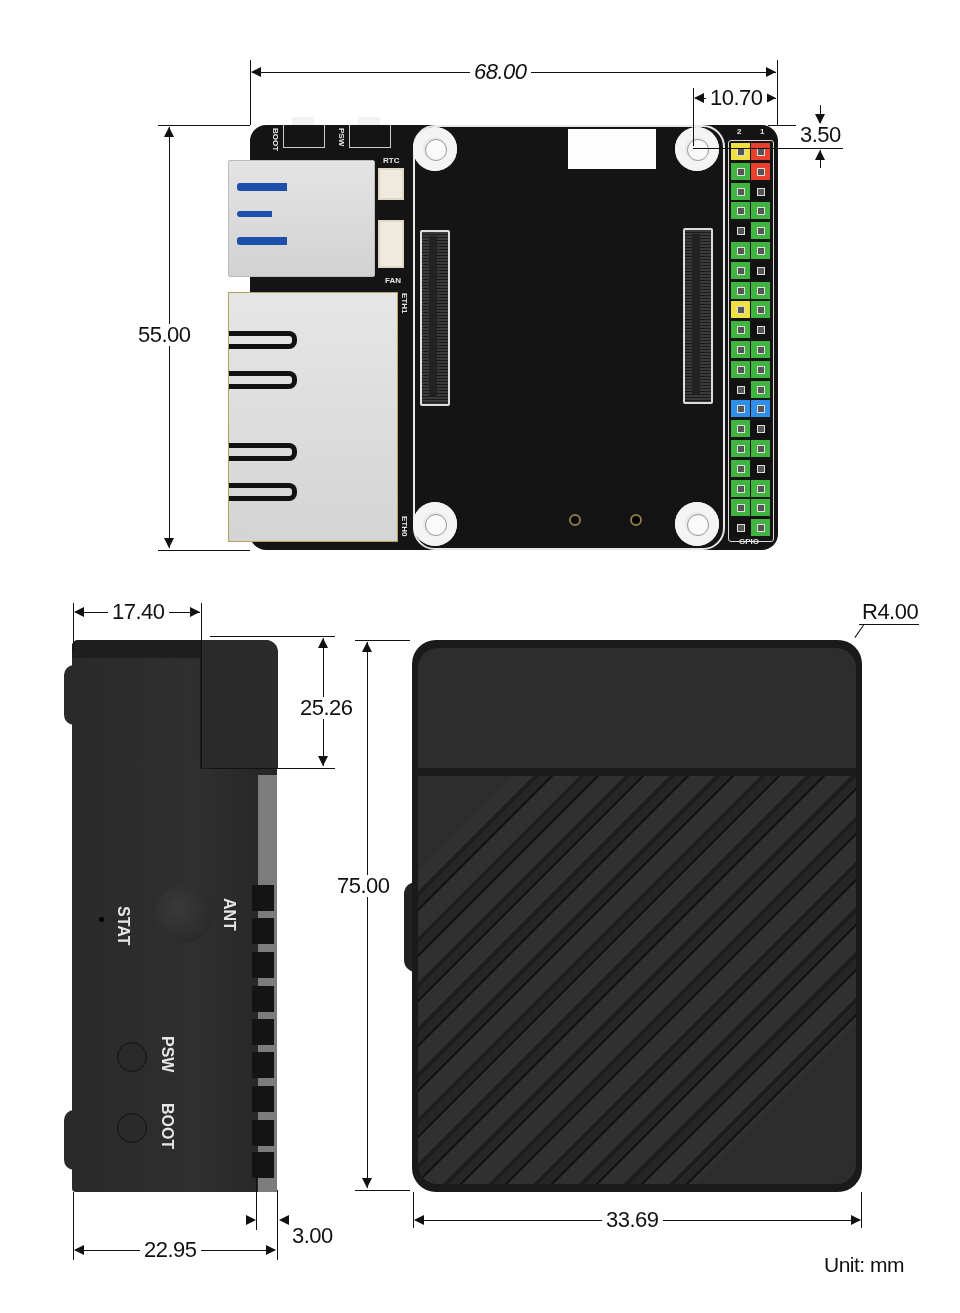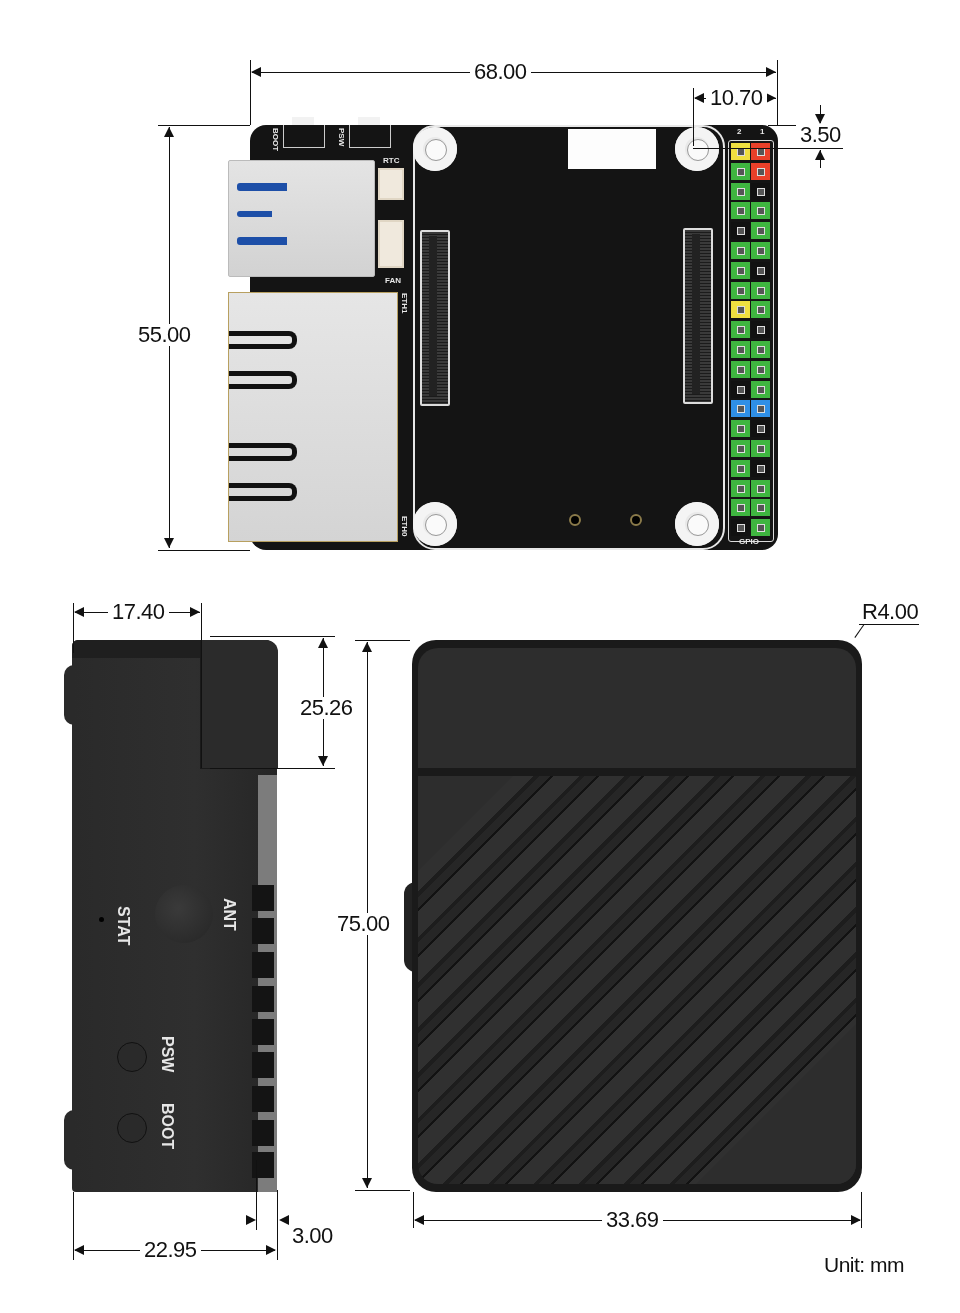--- a/index.html
+++ b/index.html
@@ -150,21 +150,21 @@
     </div>
   <span class="label-sm" style="left:739px;top:538px;">GPIO</span>
 </div>
 
 <div>
   <div class="vline" style="left:250px;top:60px;height:65px;"></div>
   <div class="vline" style="left:777px;top:60px;height:65px;"></div>
   <div class="hline" style="left:252px;top:72px;width:524px;"></div>
   <div class="arrow-l" style="left:251px;top:67px;"></div>
   <div class="arrow-r" style="left:766px;top:67px;"></div>
-  <span class="dim-text" style="left:470px;top:61px;">68.00</span>
+  <span class="dim-text" style="left:470px;top:61px;font-style:italic;">68.00</span>
 </div>
 
 <div>
   <div class="vline" style="left:693px;top:88px;height:58px;"></div>
   <div class="hline" style="left:695px;top:98px;width:81px;"></div>
   <div class="arrow-l" style="left:694px;top:93px;"></div>
   <div class="arrow-r" style="left:766px;top:93px;"></div>
   <span class="dim-text" style="left:706px;top:87px;">10.70</span>
 </div>
 
@@ -258,21 +258,21 @@
     <div class="encl-corner-br"></div>
   </div>
 </div>
 
 <div>
   <div class="hline" style="left:355px;top:640px;width:55px;"></div>
   <div class="hline" style="left:355px;top:1190px;width:55px;"></div>
   <div class="vline" style="left:367px;top:642px;height:546px;"></div>
   <div class="arrow-u" style="left:362px;top:642px;"></div>
   <div class="arrow-d" style="left:362px;top:1178px;"></div>
-  <span class="dim-text" style="left:333px;top:913px;">75.00</span>
+  <span class="dim-text" style="left:333px;top:875px;">75.00</span>
 </div>
 
 <div>
   <div class="vline" style="left:413px;top:1192px;height:36px;"></div>
   <div class="vline" style="left:861px;top:1192px;height:36px;"></div>
   <div class="hline" style="left:415px;top:1220px;width:445px;"></div>
   <div class="arrow-l" style="left:414px;top:1215px;"></div>
   <div class="arrow-r" style="left:851px;top:1215px;"></div>
   <span class="dim-text" style="left:602px;top:1209px;">33.69</span>
 </div>

